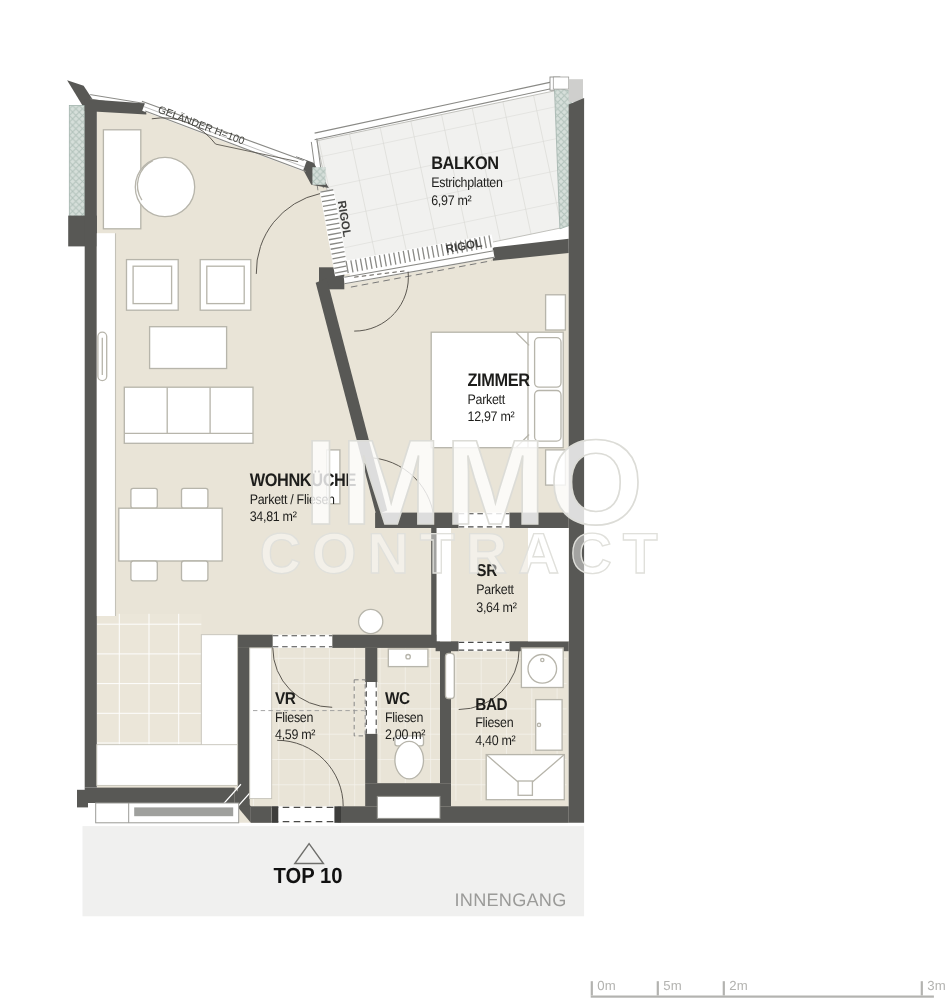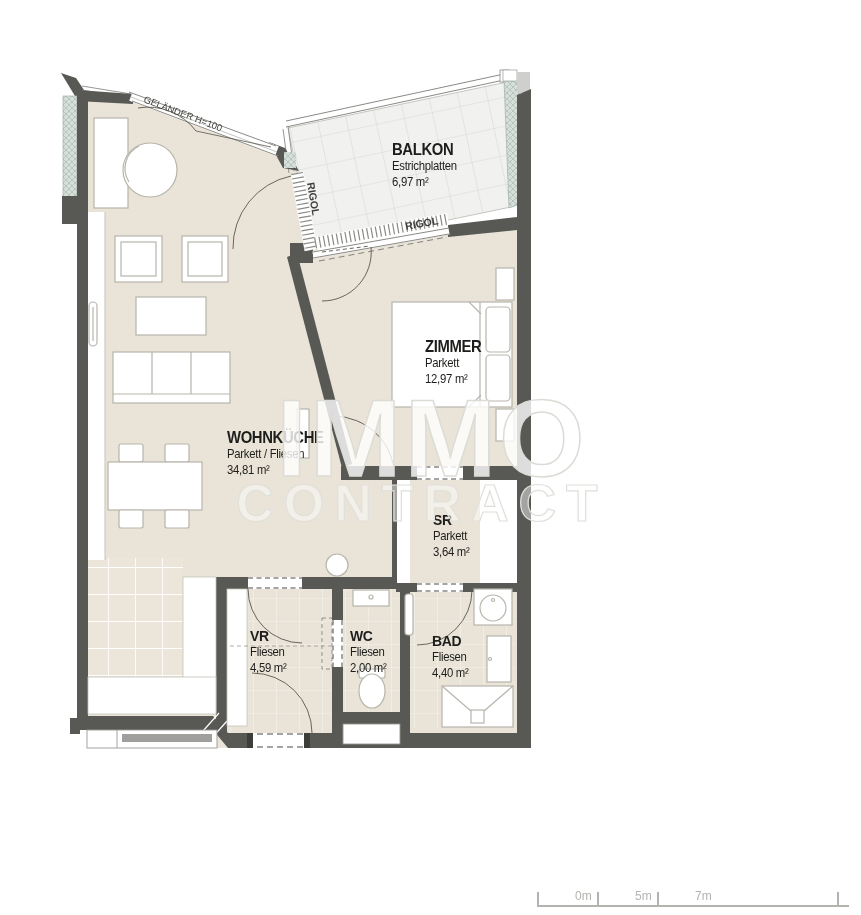--- a/index.html
+++ b/index.html
@@ -14,21 +14,21 @@
   .rl-sub{font-size:12.6px;letter-spacing:-.3px;line-height:1.27;}
   .bottom-strip{position:absolute;left:75px;top:751px;width:456px;height:82px;background:#f0f0ef;}
   .top-label{position:absolute;left:155px;top:35px;width:100px;text-align:center;
              font-size:20px;font-weight:bold;color:#111;transform:scaleX(.92);}
   .tri{position:absolute;left:191px;top:14px;}
   .inner-label{position:absolute;left:290px;top:59px;width:150px;text-align:right;
                font-size:16.5px;color:#9b9b99;letter-spacing:.2px;}
   .scalebar{position:absolute;left:537px;top:889px;width:312px;height:16px;
             border-bottom:2px solid #b3b3b0;}
   .scalebar .tick{position:absolute;bottom:0;width:2px;height:13px;background:#b3b3b0;}
-  .scalebar .tlab{position:absolute;top:0;font-size:12px;color:#b3b3b0;margin-left:32px;}
+  .scalebar .tlab{position:absolute;top:0;font-size:12px;color:#b3b3b0;}
 </style>
 </head>
 <body>
 
 <div class="stage">
 
 <svg class="plan-svg" width="861" height="915" viewBox="0 0 861 915">
   <defs>
     <pattern id="tealHatch" width="6" height="6" patternUnits="userSpaceOnUse">
       <rect width="6" height="6" fill="#d6dfda"></rect>
@@ -243,25 +243,32 @@
     <div class="rl-sub">Fliesen</div>
     <div class="rl-sub">4,40 m²</div>
   </div>
 </div>
 
 <svg class="wm-svg" width="861" height="915" viewBox="0 0 861 915">
   <text x="432" y="476" text-anchor="middle" font-family="Liberation Sans, sans-serif" font-weight="bold" font-size="110" letter-spacing="3" fill="rgba(255,255,255,0.8)" stroke="#dcdcd7" stroke-width="1.5">IMMO</text>
   <text x="422" y="521" text-anchor="middle" font-family="Liberation Sans, sans-serif" font-weight="bold" font-size="52" letter-spacing="10" fill="rgba(255,255,255,0.45)" stroke="#e0e0db" stroke-width="1.2">CONTRACT</text>
 </svg>
 
+<div class="bottom-strip">
+  <svg class="tri" width="30" height="22" viewBox="0 0 30 22">
+    <polygon points="15,2 2,20 28,20" fill="none" stroke="#6f6f6c" stroke-width="1.3"></polygon>
+  </svg>
+  <div class="top-label">TOP 10</div>
+  <div class="inner-label">INNENGANG</div>
+</div>
 
 <div class="scalebar">
   <div class="tick" style="left:0;"></div>
   <div class="tick" style="left:60px;"></div>
   <div class="tick" style="left:120px;"></div>
   <div class="tick" style="left:300px;"></div>
   <span class="tlab" style="left:6px;">0m</span>
   <span class="tlab" style="left:66px;">5m</span>
-  <span class="tlab" style="left:126px;">7m</span>
+  <span class="tlab" style="left:126px;">2m</span>
   <span class="tlab" style="left:306px;">3m</span>
 </div>
 
 </div>
 
 </body></html>

